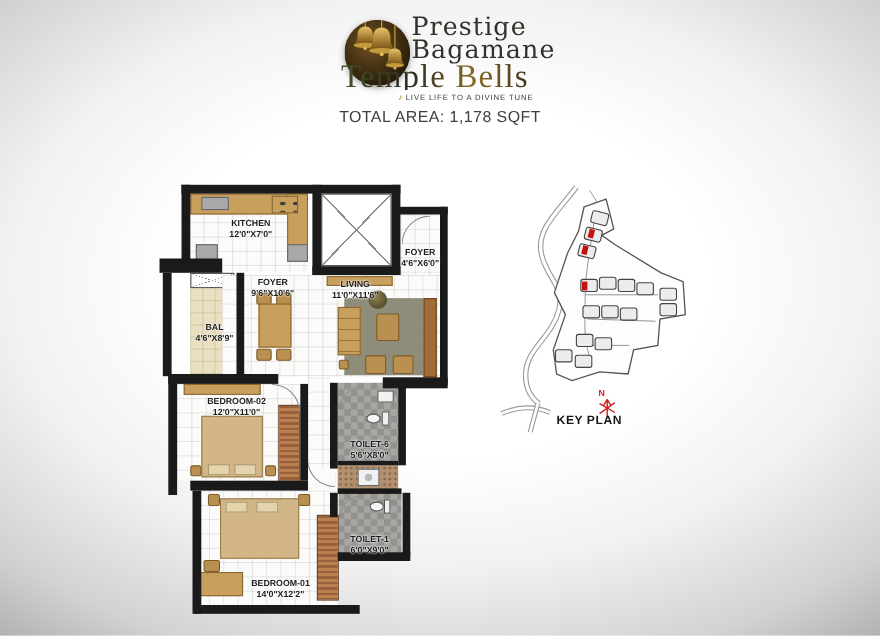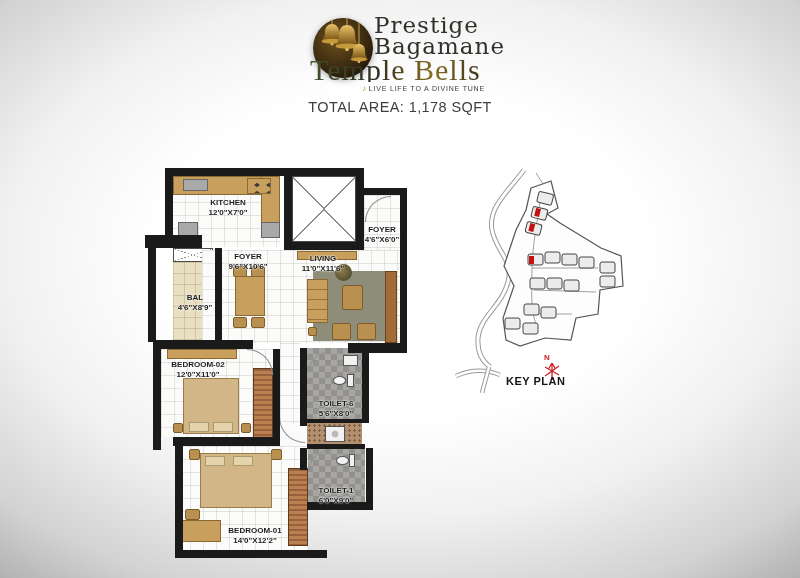--- a/index.html
+++ b/index.html
@@ -121,21 +121,21 @@
       <div>11'0"X11'6"</div>
     </div>
     <div class="rlabel" style="left:207px;top:60px;width:60px">
       <div>FOYER</div>
       <div>4'6"X6'0"</div>
     </div>
     <div class="rlabel" style="left:10px;top:128px;width:80px">
       <div>BAL</div>
       <div>4'6"X8'9"</div>
     </div>
-    <div class="rlabel" style="left:8px;top:195px;width:90px">
+    <div class="rlabel" style="left:25px;top:195px;width:90px">
       <div>BEDROOM-02</div>
       <div>12'0"X11'0"</div>
     </div>
     <div class="rlabel" style="left:146px;top:234px;width:90px">
       <div>TOILET-6</div>
       <div>5'6"X8'0"</div>
     </div>
     <div class="rlabel" style="left:146px;top:321px;width:90px">
       <div>TOILET-1</div>
       <div>6'0"X9'0"</div>

